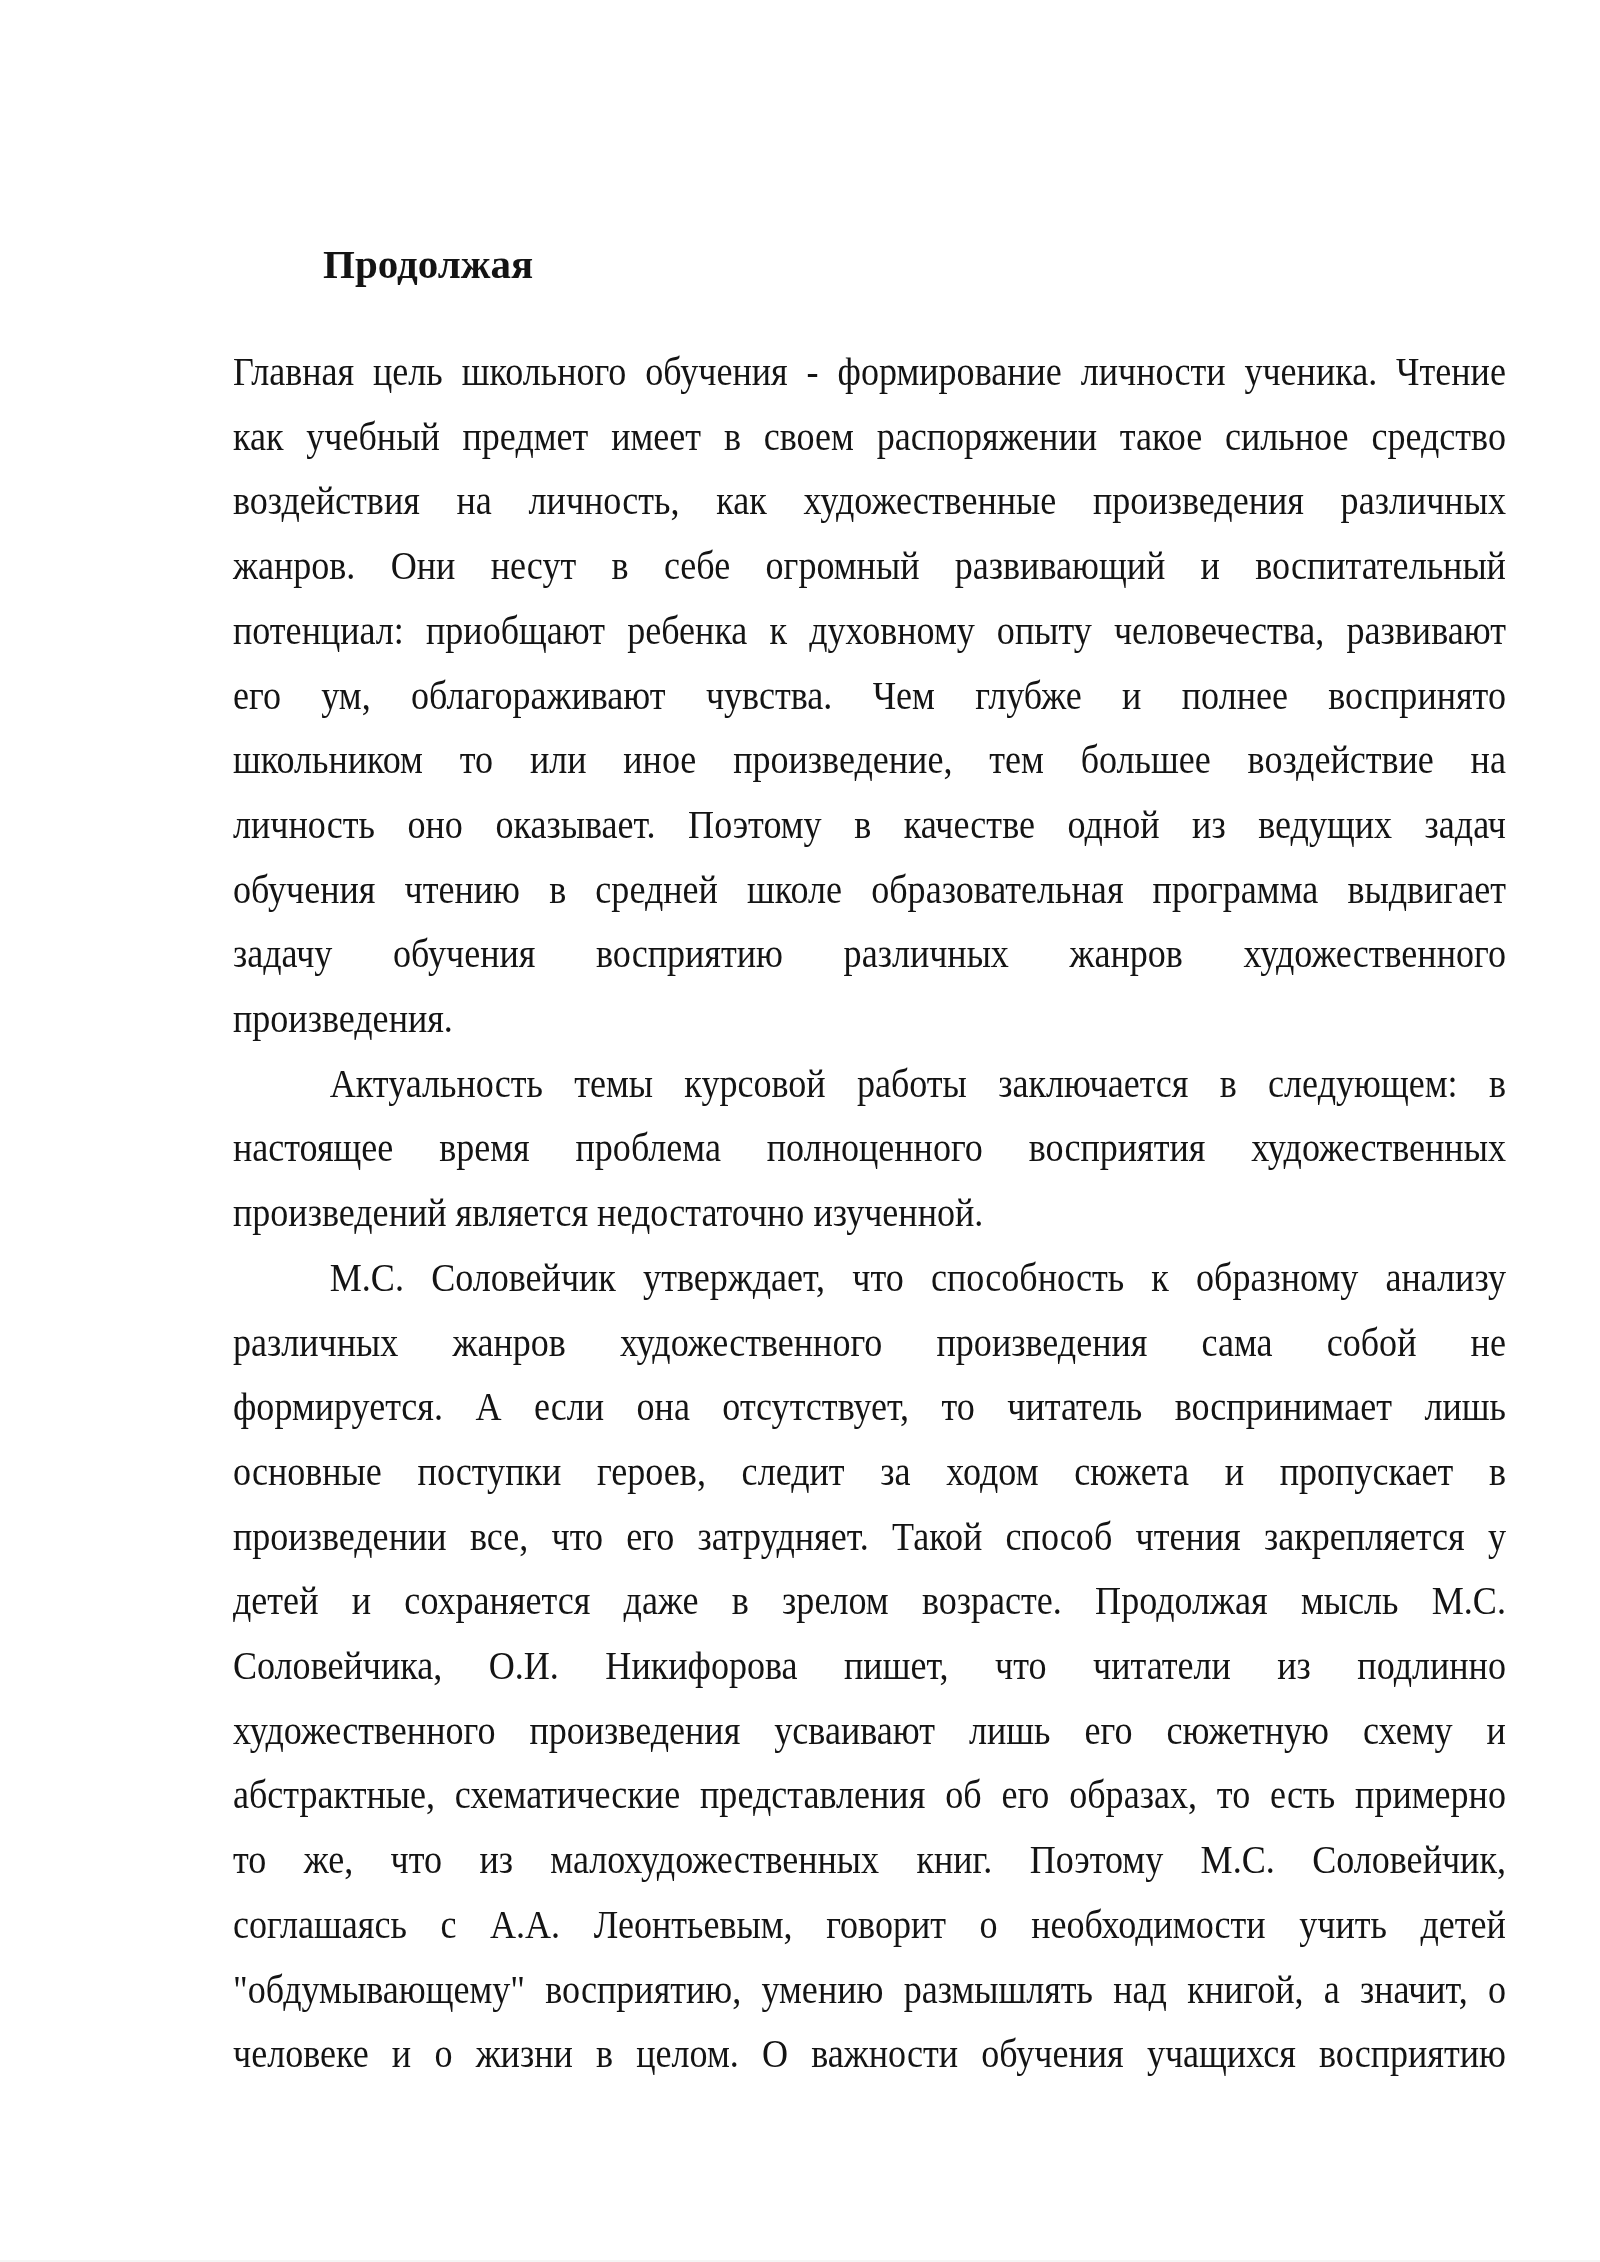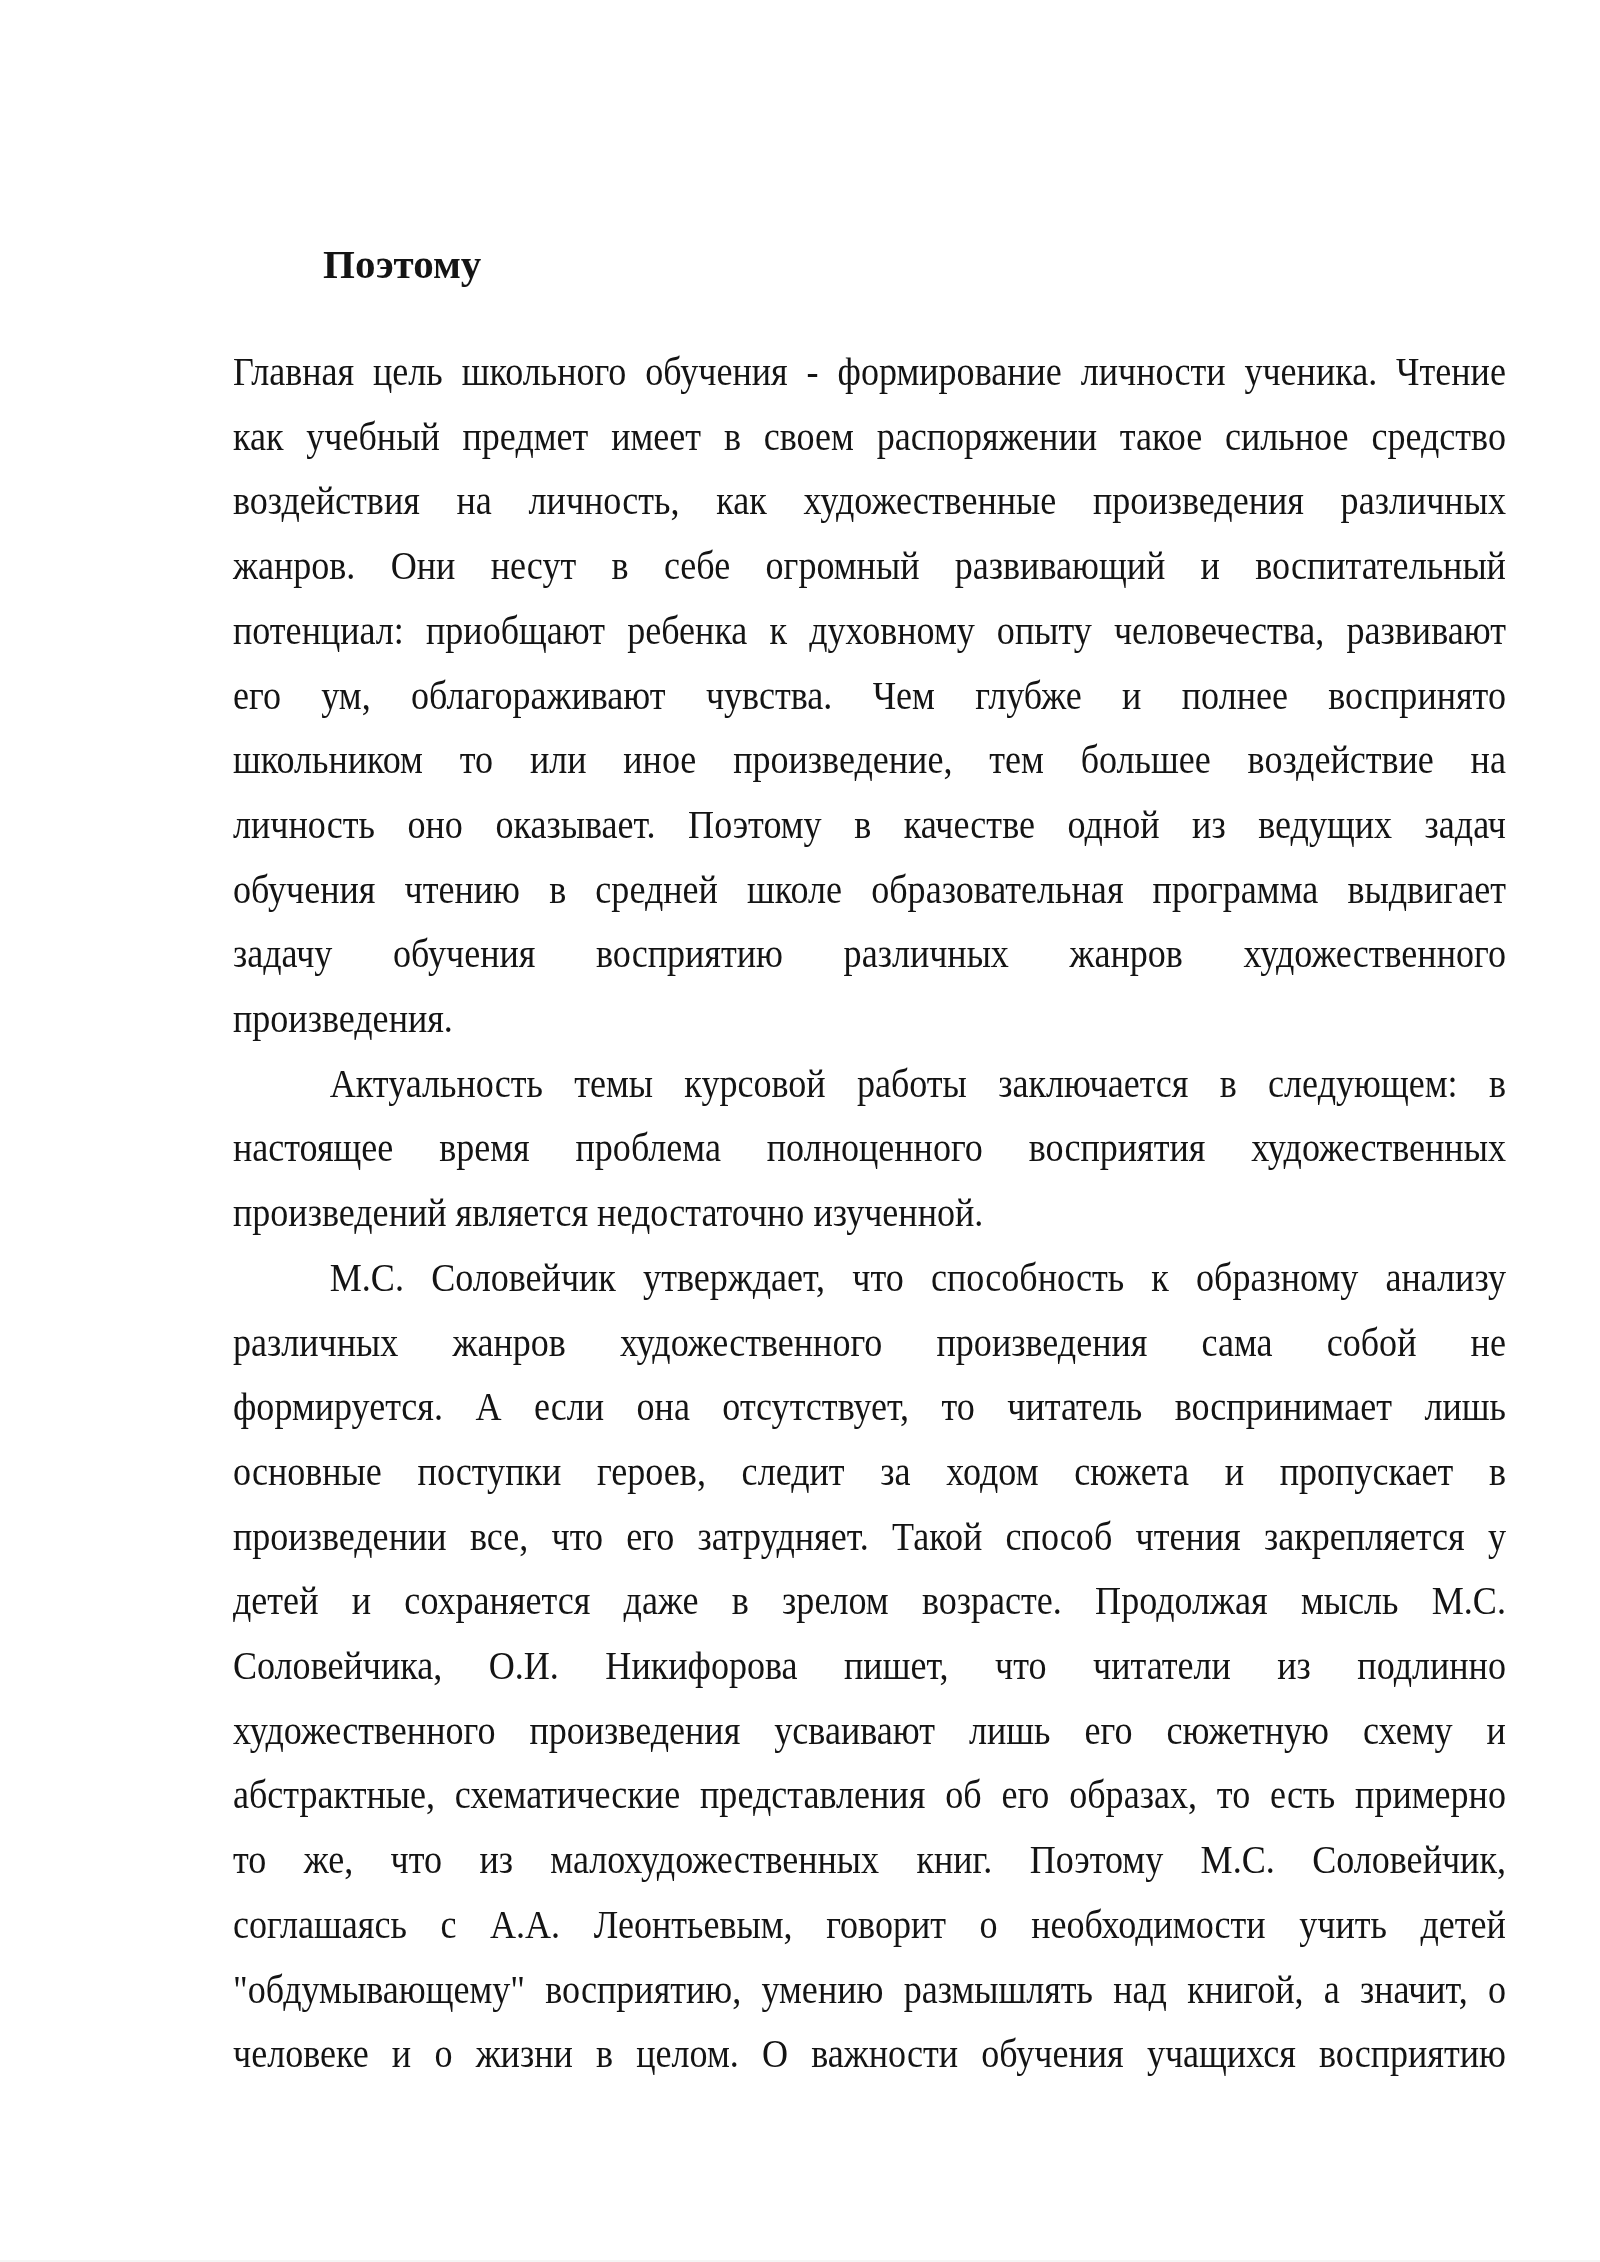--- a/index.html
+++ b/index.html
@@ -58,21 +58,21 @@
     width: 100%;
     height: 2px;
     background: #f4f4f4;
   }
 </style>
 </head>
 <body>
 
 <div class="page">
 
-  <h1 class="doc-title">Поэтому</h1>
+  <h1 class="doc-title">Продолжая</h1>
 
   <div class="body-block">
 
     <p class="para">
       <span class="jline" style="display:block">Главная цель школьного обучения - формирование личности ученика. Чтение</span>
       <span class="jline" style="display:block">как учебный предмет имеет в своем распоряжении такое сильное средство</span>
       <span class="jline" style="display:block">воздействия на личность, как художественные произведения различных</span>
       <span class="jline" style="display:block">жанров. Они несут в себе огромный развивающий и воспитательный</span>
       <span class="jline" style="display:block">потенциал: приобщают ребенка к духовному опыту человечества, развивают</span>
       <span class="jline" style="display:block">его ум, облагораживают чувства. Чем глубже и полнее воспринято</span>

